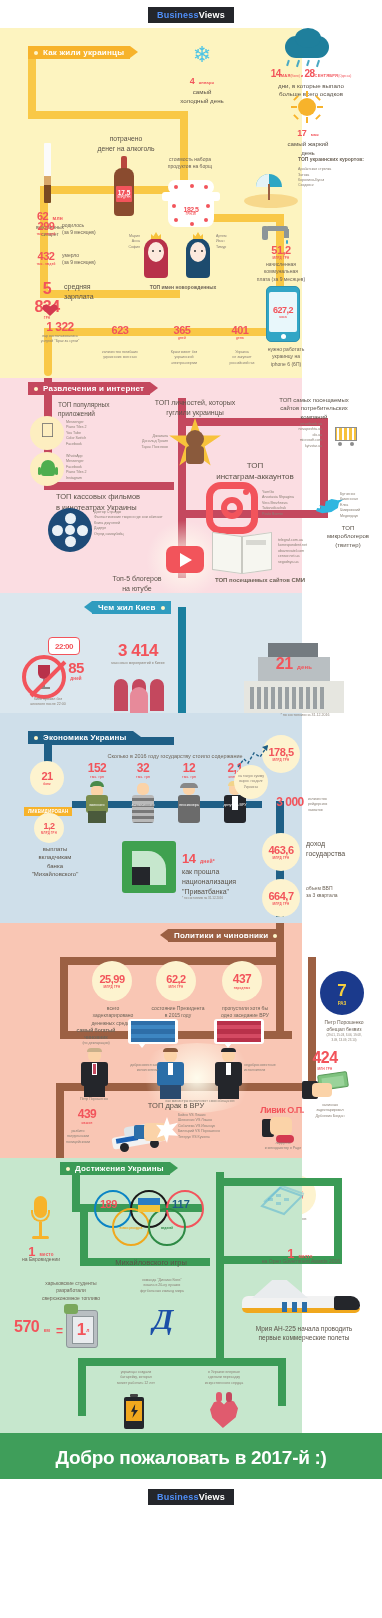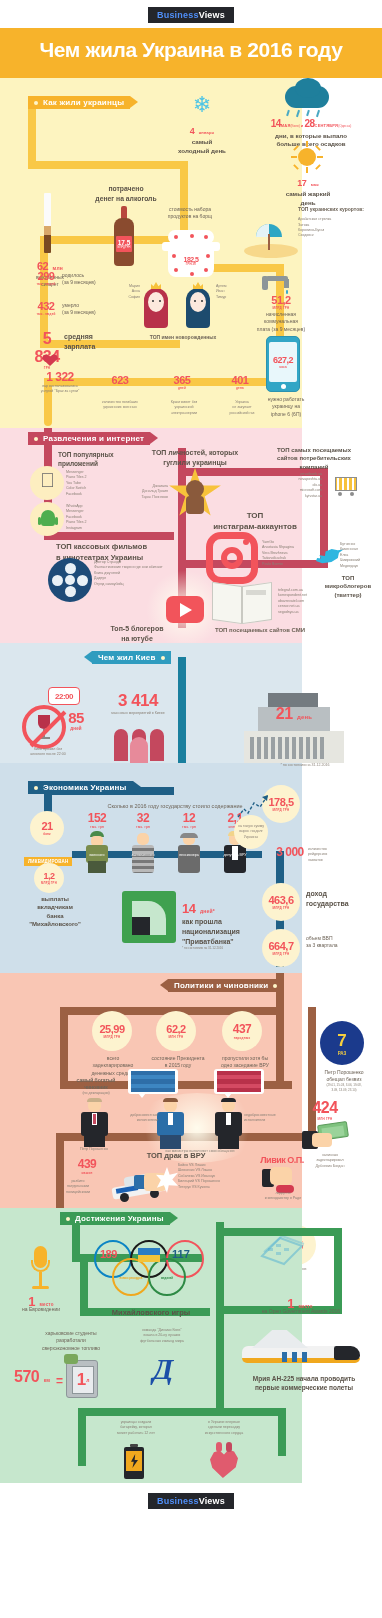--- a/index.html
+++ b/index.html
@@ -13,21 +13,21 @@
     margin: 0 auto;
     position: relative;
     overflow: hidden;
   }
 
   
   .sec { position: relative; width: 302px; }
   .big { font-weight: bold; color: #f2545b; letter-spacing: -0.5px; }
   .unit { font-size: 4px; color: #f2545b; font-weight: bold; letter-spacing: .2px; }
   .cap { font-size: 5px; color: #6d6357; line-height: 1.45; }
-  .cap-b { font-size: 6.2px; color: #5a5248; line-height: 1.4; font-weight: bold; }
+  .cap-b { font-size: 6.2px; color: #5a5248; line-height: 1.4; font-weight: normal; }
   .tiny { font-size: 3.6px; color: #8a8076; line-height: 1.5; }
   .ctr { text-align: center; }
   .abs { position: absolute; }
 
   
   .bv-logo {
     background: #24262b; color: #fff; display: inline-block;
     padding: 3px 9px; font-size: 9px; letter-spacing: .2px;
   }
   .bv-logo b { color: #4f8ef7; font-weight: bold; }
@@ -124,23 +124,20 @@
     background: radial-gradient(circle, rgba(255,255,240,.95) 0%, rgba(255,255,240,0) 70%);
   }
 </style>
 </head>
 <body>
 
 <div class="page">
 
   <div class="header-top">
     <span class="bv-logo"><b>Business</b><i>Views</i></span>
-  </div>
-  <div class="header-bar">
-    <div class="header-title">Чем жила Украина в 2016 году</div>
   </div>
 
   <div class="sec s1">
 
     <div class="pipe" style="left:28px;top:18px;width:8px;height:45px;border-radius:4px;"></div>
     <div class="pipe" style="left:28px;top:55px;width:8px;height:36px;border-radius:0 0 0 6px;"></div>
     <div class="pipe" style="left:28px;top:83px;width:160px;height:8px;"></div>
     <div class="pipe" style="left:180px;top:83px;width:8px;height:110px;"></div>
     <div class="pipe" style="left:188px;top:186px;width:96px;height:8px;"></div>
     <div class="pipe" style="left:40px;top:158px;width:150px;height:8px;border-radius:4px 0 0 4px;"></div>
@@ -951,17 +948,20 @@
     <div class="abs tiny" style="left:184px;top:212px;width:80px;text-align:center;white-space:pre-line;">в Украине впервые
 сделали пересадку
 искусственного сердца</div>
     <div class="abs" style="left:206px;top:234px;width:36px;height:38px;">
       <div style="position:absolute;left:4px;top:6px;width:28px;height:30px;background:#e05b6e;clip-path:polygon(46% 100%,8% 66%,0 38%,14% 14%,34% 8%,50% 22%,66% 6%,86% 12%,100% 34%,92% 64%);"></div>
       <div style="position:absolute;left:10px;top:0;width:6px;height:10px;background:#e05b6e;border-radius:3px;"></div>
       <div style="position:absolute;left:20px;top:0;width:6px;height:10px;background:#c4485e;border-radius:3px;"></div>
     </div>
   </div>
 
+  <div class="footer">
+    <div class="footer-title">Добро пожаловать в 2017-й :)</div>
+  </div>
   <div class="footer-logo-wrap">
     <span class="bv-logo"><b>Business</b><i>Views</i></span>
   </div>
 
 </div>
 
 </body></html>

